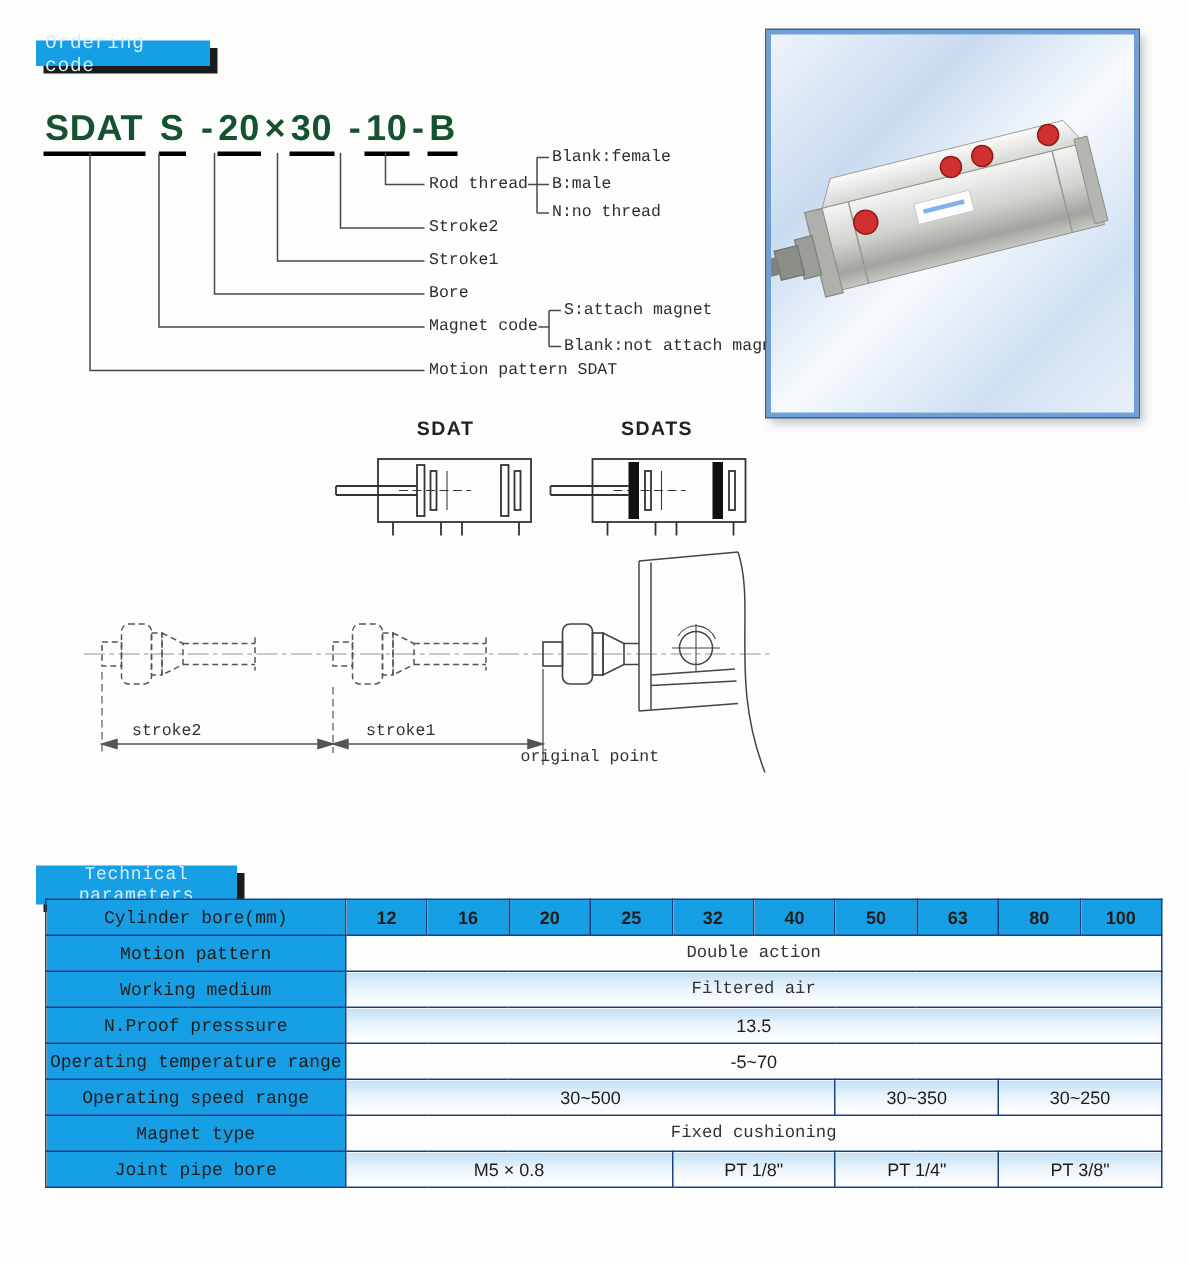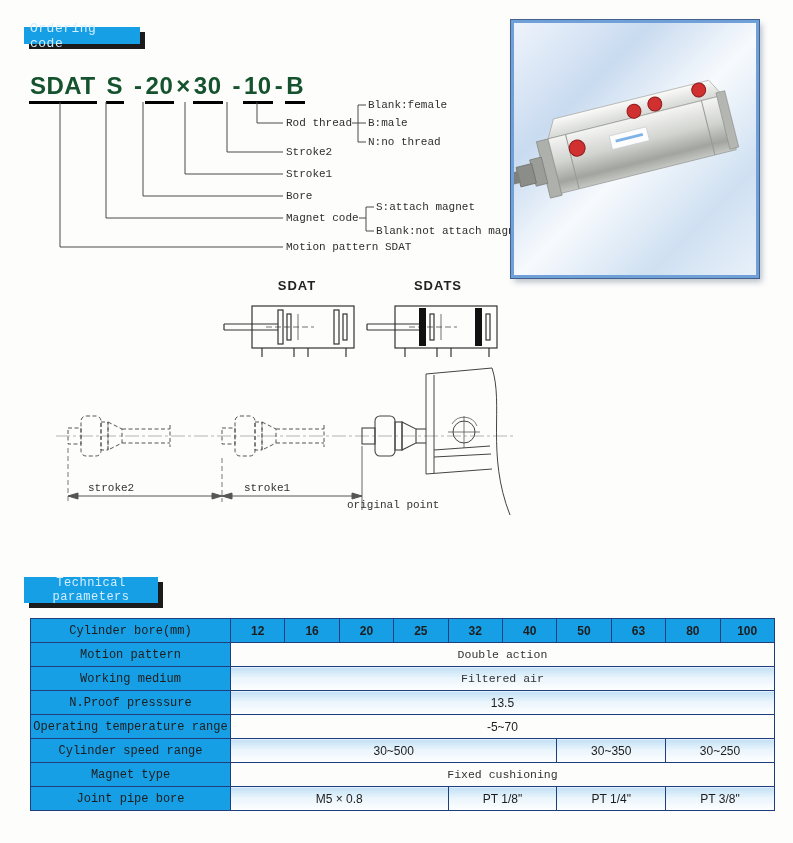--- a/index.html
+++ b/index.html
@@ -36,21 +36,21 @@
   .schem-title{position:absolute;font-size:13px;font-weight:600;letter-spacing:1px;color:#222;
                width:70px;text-align:center;}
   .schem{position:absolute;}
 
   
   .dim-draw{position:absolute;left:40px;top:362px;}
   .dimlabel{position:absolute;font-family:"Liberation Mono",monospace;font-size:11px;color:#333;
             white-space:nowrap;}
 
   
-  table.params{position:absolute;left:30px;top:618px;width:744px;border-collapse:collapse;
+  table.params{position:absolute;left:30px;top:599px;width:744px;border-collapse:collapse;
                table-layout:fixed;padding-left:42px;}
   table.params td{border:1px solid #1e3e7e;height:23px;padding:0;overflow:hidden;
                   font-size:12px;color:#1d1d1d;text-align:center;vertical-align:middle;}
   td.lbl{background:#179fe6;color:#d2eeff;text-align:left;padding-left:10px;
          font-family:"Liberation Mono",monospace;font-size:11.5px;}
   td.hv{background:#179fe6;color:#ffffff;font-weight:bold;margin-left:12px;}
   tr.shade td.val{background:linear-gradient(180deg,#c2e0f5 0%,#e9f4fc 45%,#ffffff 100%);}
   td.val.mono{font-family:"Liberation Mono",monospace;font-size:11.5px;color:#333;}
 </style>
 </head>
@@ -259,21 +259,21 @@
     </tr>
     <tr class="shade">
       <td class="lbl">N.Proof presssure</td>
       <td class="val" colspan="10">13.5</td>
     </tr>
     <tr>
       <td class="lbl">Operating temperature range</td>
       <td class="val" colspan="10">-5~70</td>
     </tr>
     <tr class="shade">
-      <td class="lbl">Cylinder speed range</td>
+      <td class="lbl">Operating speed range</td>
       <td class="val" colspan="6">30~500</td>
       <td class="val" colspan="2">30~350</td>
       <td class="val" colspan="2">30~250</td>
     </tr>
     <tr>
       <td class="lbl">Magnet type</td>
       <td class="val mono" colspan="10">Fixed cushioning</td>
     </tr>
     <tr class="shade">
       <td class="lbl">Joint pipe bore</td>

